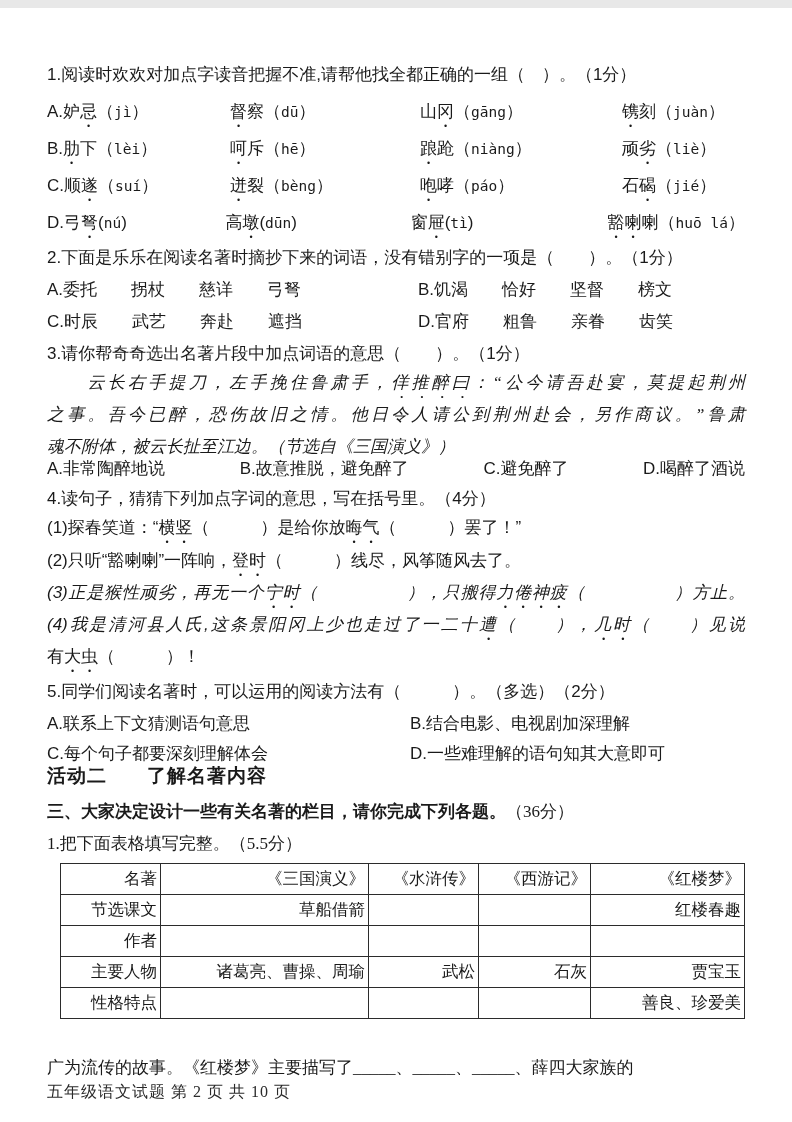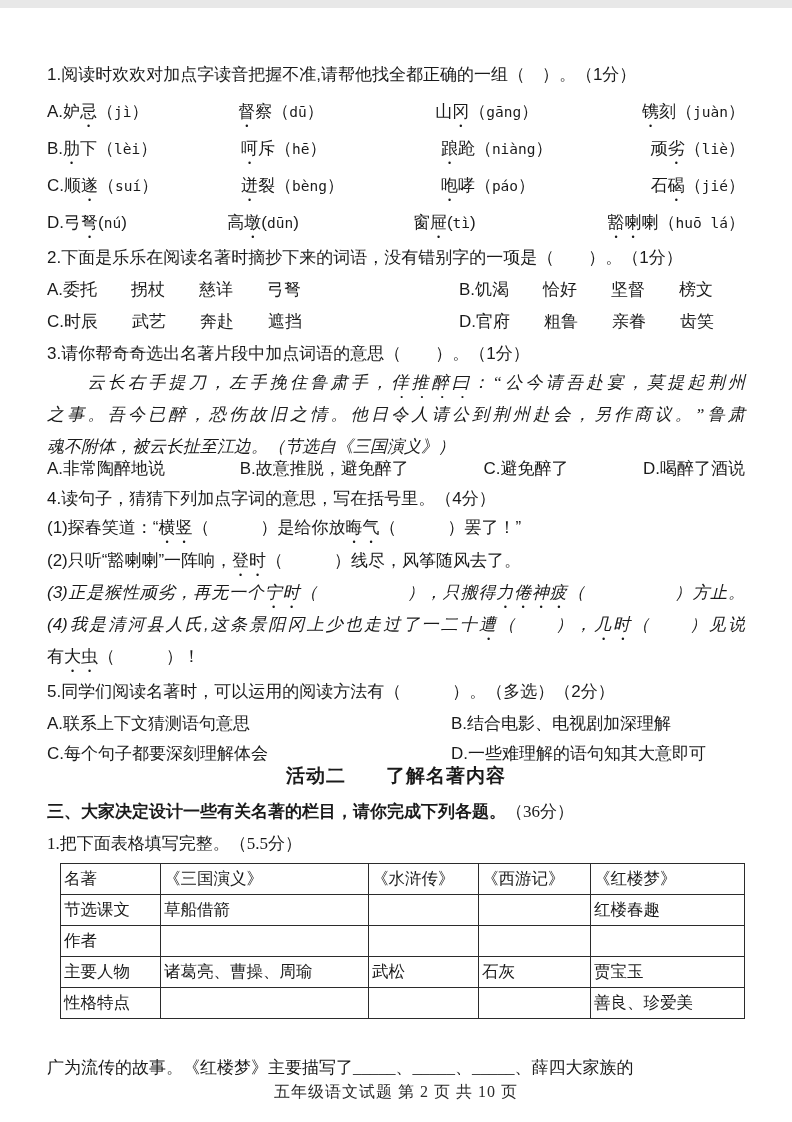--- a/index.html
+++ b/index.html
@@ -5,44 +5,44 @@
   html,body{margin:0;padding:0;background:#e8e8e8;}
   .page{
     position:relative;width:792px;height:1122px;margin:8px auto;
     background:#ffffff;color:#1a1a1a;overflow:hidden;
   }
   .ln{position:absolute;left:47px;right:47px;font-size:17px;line-height:1.4;white-space:nowrap;}
   .sans{font-family:"Liberation Sans",sans-serif;}
   .serif{font-family:"Liberation Serif",serif;}
   .kai{font-family:"Liberation Serif",serif;font-style:italic;}
   .jl{text-align:justify;text-align-last:justify;white-space:normal;font-style:italic;}
-  .center{text-align:center;}
+  .center{text-align:left;}
   .bold{font-weight:bold;}
   .act-title{font-size:19px;font-weight:bold;letter-spacing:1px;}
   .sec-score{font-family:"Liberation Serif",serif;font-weight:normal;}
-  .opt-row{display:flex;gap:41px;}
+  .opt-row{display:flex;}
   .c1{display:inline-block;width:183px;}
   .c2{display:inline-block;width:190px;}
   .c3{display:inline-block;width:202px;}
   .c4{display:inline-block;}
   .colA{display:inline-block;width:371px;}
   .colA5{display:inline-block;width:363px;}
   .opts4{display:flex;justify-content:space-between;}
   .dot{
     -webkit-text-emphasis:filled dot;-webkit-text-emphasis-position:under;
     text-emphasis:filled dot;text-emphasis-position:under right;
   }
   .py{font-family:"DejaVu Sans Mono",monospace;font-size:14.5px;}
   table.book-table{
     position:absolute;left:60px;top:855px;width:684px;
     border-collapse:collapse;table-layout:fixed;
     font-family:"Liberation Serif",serif;font-size:16.5px;
   }
   table.book-table td{
-    border:1px solid #2b2b2b;height:30px;text-align:left;
+    border:1px solid #2b2b2b;height:30px;text-align:right;
     padding:0 3px;overflow:hidden;white-space:nowrap;
   }
   .footer{font-size:16px;letter-spacing:1px;color:#2a2a2a;}
 </style>
 </head>
 <body>
 
 <div class="page">
 
   <div class="ln sans" style="top:55px">1.阅读时欢欢对加点字读音把握不准,请帮他找全都正确的一组（　）。（1分）</div>

